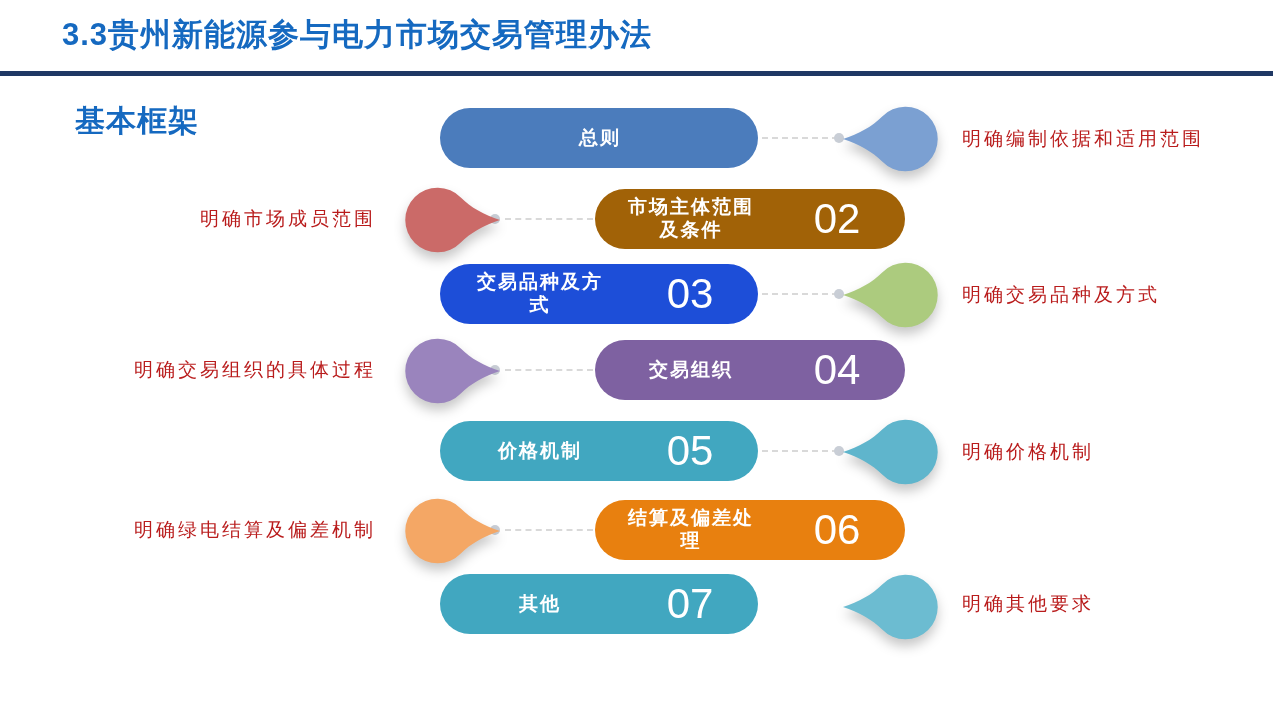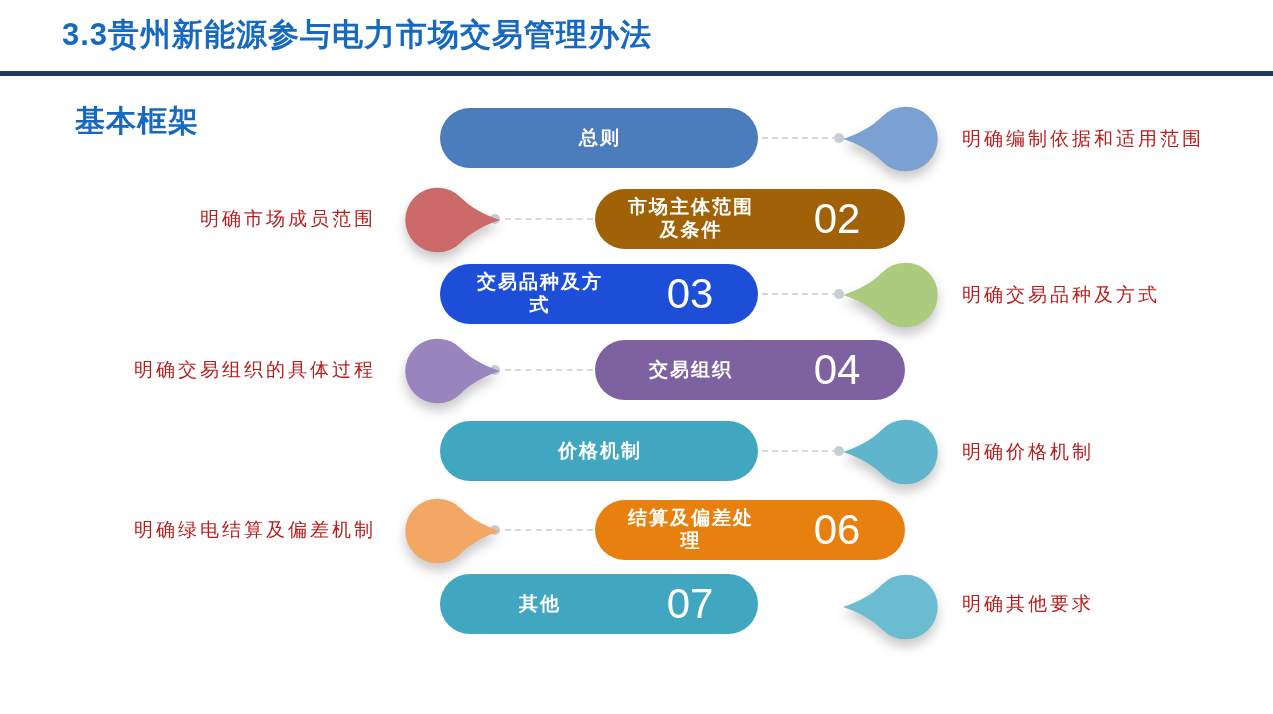--- a/index.html
+++ b/index.html
@@ -87,20 +87,21 @@
   </div>
   <div class="dash dash-b" style="top:369px"></div>
   <div class="dot" style="left:490px;top:365px"></div>
   <svg class="drop drop-b" style="top:336px" viewBox="0 0 100 70">
     <path d="M0,35 C16,30 30,22 40,12 A33,33 0 1 1 40,58 C30,48 16,40 0,35 Z" fill="#9a84bd"></path>
   </svg>
   <div class="side side-left" style="top:358px">明确交易组织的具体过程</div>
 
   <div class="pill pill-a c5" style="top:421px">
     <span class="pill-label">价格机制</span>
+    <span class="pill-num">05</span>
   </div>
   <div class="dash dash-a" style="top:450px"></div>
   <div class="dot" style="left:834px;top:446px"></div>
   <svg class="drop drop-a" style="top:417px" viewBox="0 0 100 70">
     <path d="M0,35 C16,30 30,22 40,12 A33,33 0 1 1 40,58 C30,48 16,40 0,35 Z" fill="#5fb5cc"></path>
   </svg>
   <div class="side side-right" style="top:440px">明确价格机制</div>
 
   <div class="pill pill-b c6" style="top:500px">
     <span class="pill-label">结算及偏差处

